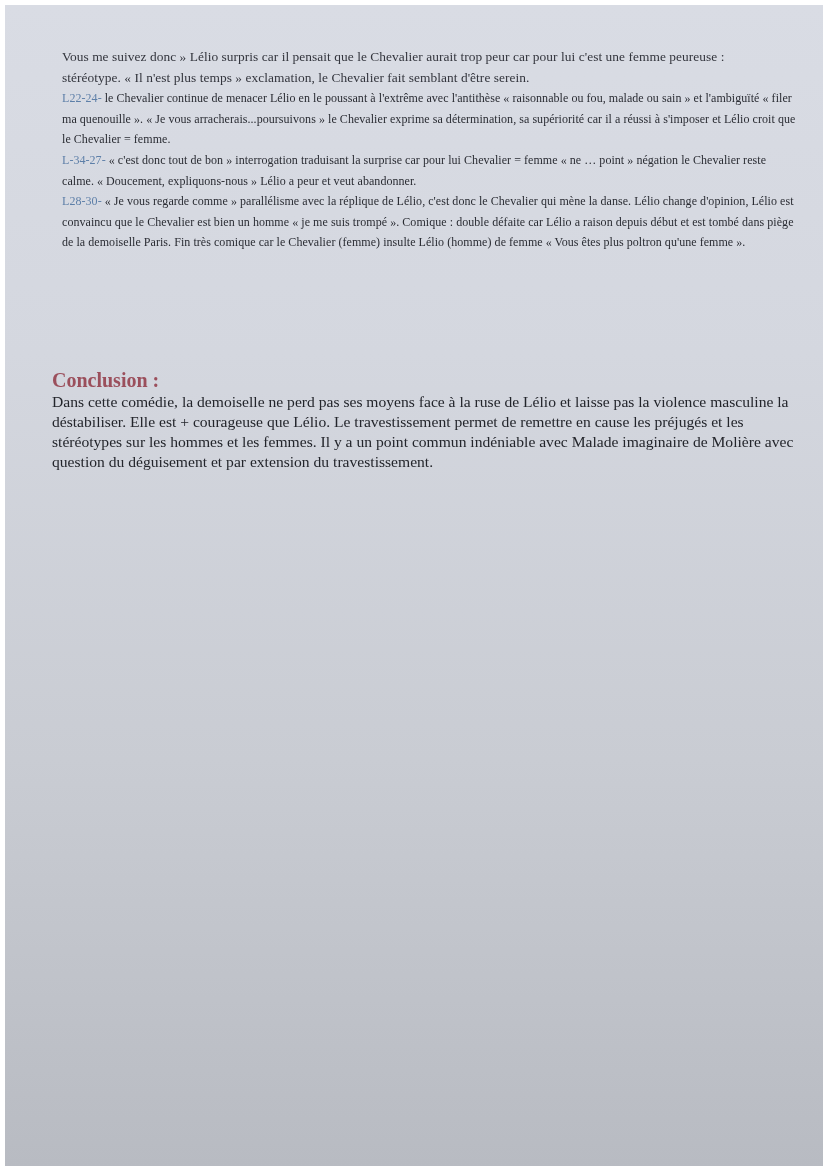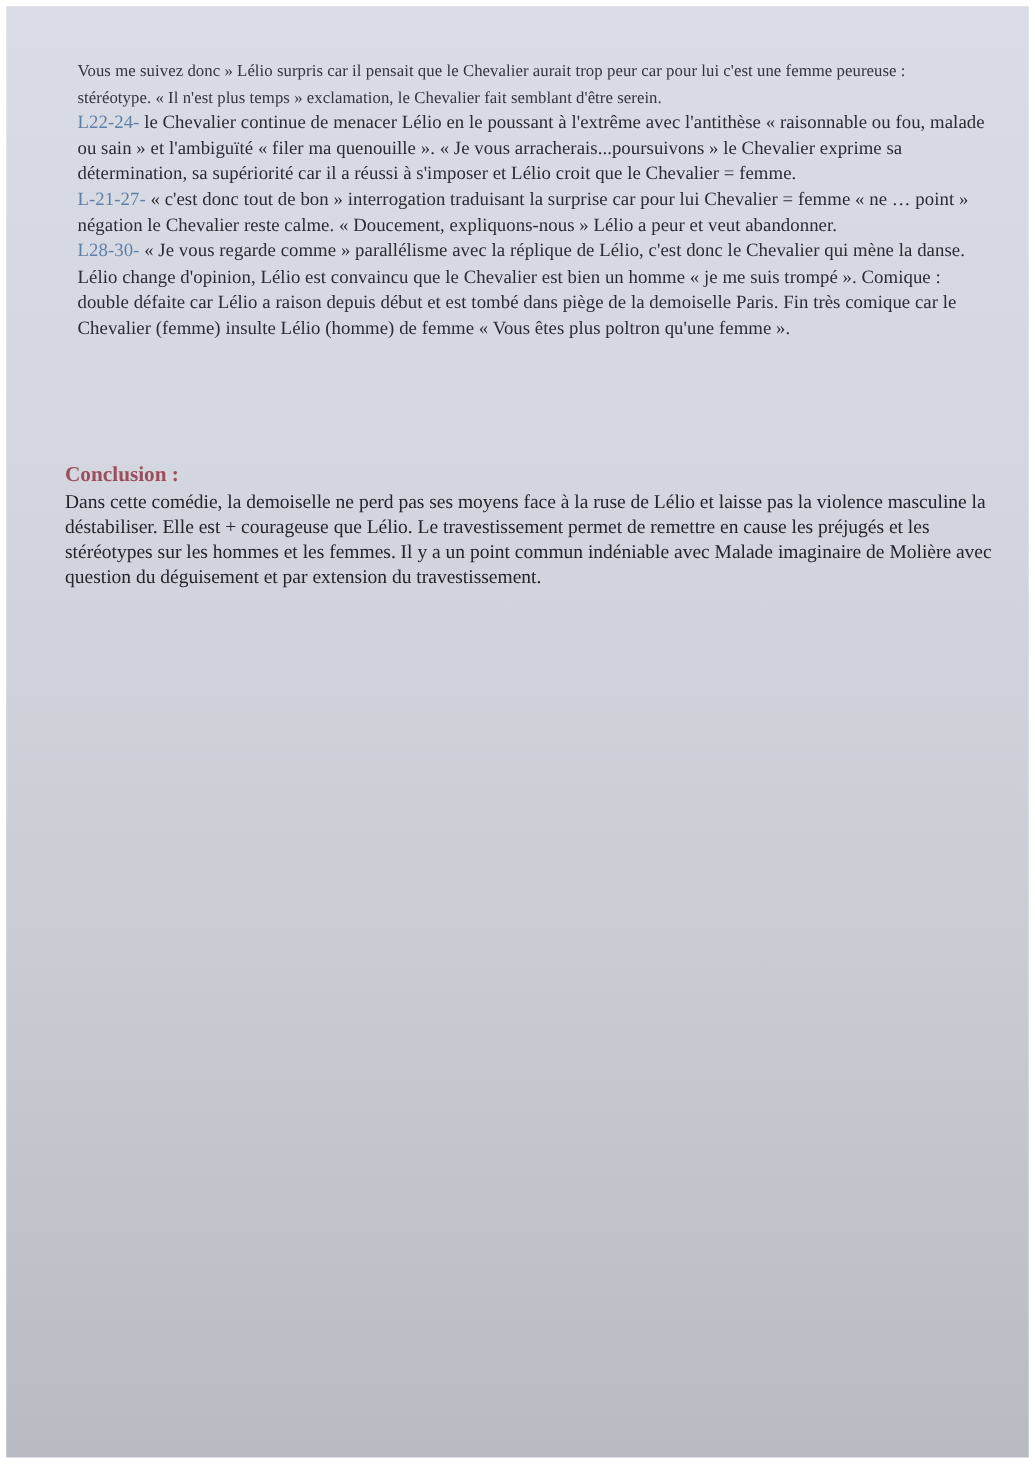--- a/index.html
+++ b/index.html
@@ -24,21 +24,21 @@
     }
     .content {
       position: absolute;
       left: 57px;
       top: 42px;
       width: 735px;
       font-family: "Liberation Serif", "DejaVu Serif", serif;
       color: #2a2c33;
     }
     .para {
-      font-size: 15px;
+      font-size: 12px;
       line-height: 20.6px;
       margin: 0;
       letter-spacing: 0.05px;
     }
     .para.upper {
       font-size: 13.4px;
       line-height: 20.6px;
       color: #33353d;
       width: 722px;
     }
@@ -46,21 +46,21 @@
       color: #5d7fa8;
     }
     .conclusion-block {
       position: absolute;
       left: 47px;
       top: 364px;
       width: 750px;
       font-family: "Liberation Serif", "DejaVu Serif", serif;
     }
     .conclusion-title {
-      font-size: 17px;
+      font-size: 20px;
       line-height: 22px;
       color: #9b4f5c;
       margin: 0 0 1px 0;
     }
     .conclusion-text {
       font-size: 15.6px;
       line-height: 20px;
       color: #23252b;
       margin: 0;
     }
@@ -70,21 +70,21 @@
 
 <div class="page">
   <div class="content">
     <p class="para upper">
       <span>Vous me suivez donc » Lélio surpris car il pensait que le Chevalier aurait trop peur car pour lui c'est une femme peureuse : stéréotype. « Il n'est plus temps » exclamation, le Chevalier fait semblant d'être serein.</span>
     </p>
     <p class="para">
       <span class="ref">L22-24-</span><span> le Chevalier continue de menacer Lélio en le poussant à l'extrême avec l'antithèse « raisonnable ou fou, malade ou sain » et l'ambiguïté « filer ma quenouille ». « Je vous arracherais...poursuivons » le Chevalier exprime sa détermination, sa supériorité car il a réussi à s'imposer et Lélio croit que le Chevalier = femme.</span>
     </p>
     <p class="para">
-      <span class="ref">L-21-27-</span><span> « c'est donc tout de bon » interrogation traduisant la surprise car pour lui Chevalier = femme « ne … point » négation le Chevalier reste calme. « Doucement, expliquons-nous » Lélio a peur et veut abandonner.</span>
+      <span class="ref">L-34-27-</span><span> « c'est donc tout de bon » interrogation traduisant la surprise car pour lui Chevalier = femme « ne … point » négation le Chevalier reste calme. « Doucement, expliquons-nous » Lélio a peur et veut abandonner.</span>
     </p>
     <p class="para">
       <span class="ref">L28-30-</span><span> « Je vous regarde comme » parallélisme avec la réplique de Lélio, c'est donc le Chevalier qui mène la danse. Lélio change d'opinion, Lélio est convaincu que le Chevalier est bien un homme « je me suis trompé ». Comique : double défaite car Lélio a raison depuis début et est tombé dans piège de la demoiselle Paris. Fin très comique car le Chevalier (femme) insulte Lélio (homme) de femme « Vous êtes plus poltron qu'une femme ».</span>
     </p>
   </div>
 
   <div class="conclusion-block">
     <h2 class="conclusion-title">Conclusion :</h2>
     <p class="conclusion-text">Dans cette comédie, la demoiselle ne perd pas ses moyens face à la ruse de Lélio et laisse pas la violence masculine la déstabiliser. Elle est + courageuse que Lélio. Le travestissement permet de remettre en cause les préjugés et les stéréotypes sur les hommes et les femmes. Il y a un point commun indéniable avec Malade imaginaire de Molière avec question du déguisement et par extension du travestissement.</p>
   </div>

